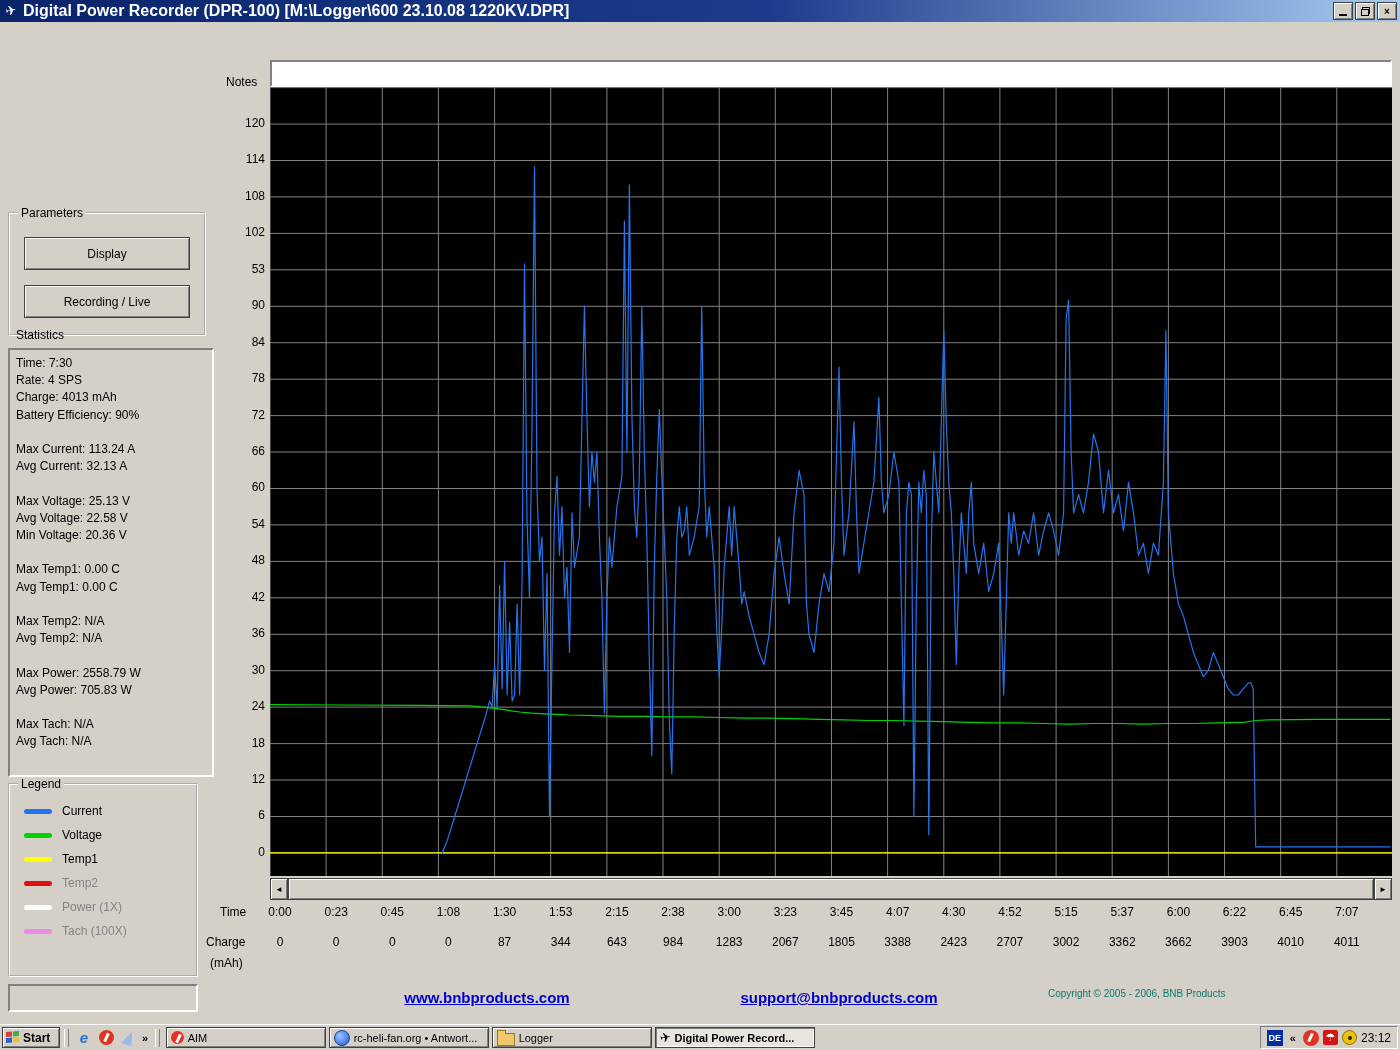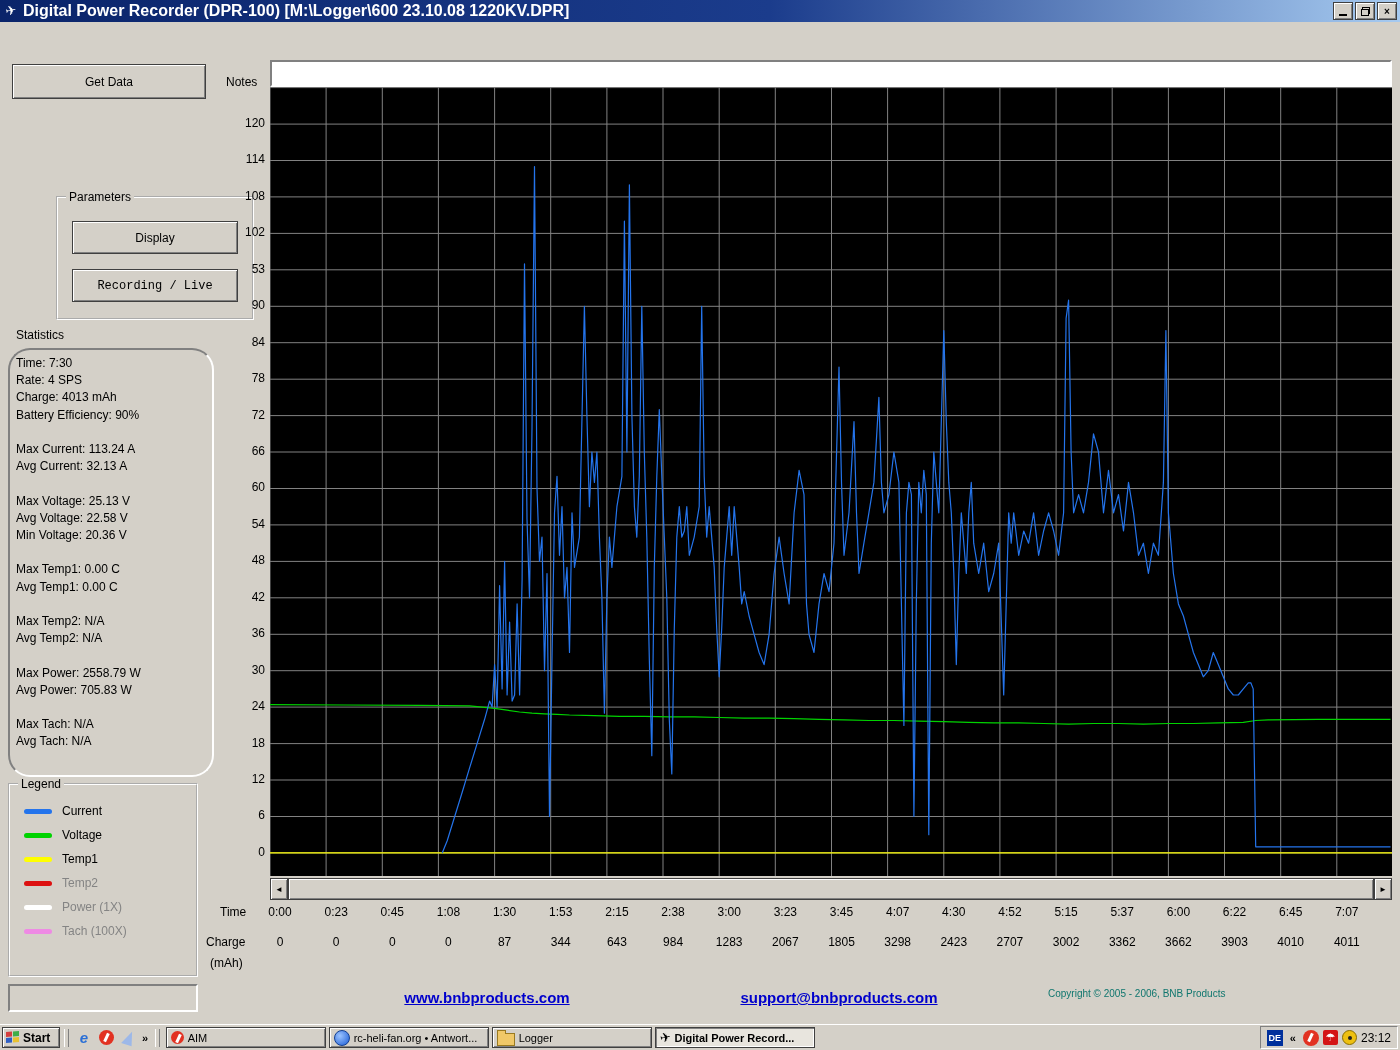--- a/index.html
+++ b/index.html
@@ -114,31 +114,30 @@
             <span></span>
           </span>
         </span>
       <span class="win-btn">
           <span>×</span>
         </span>
     </span>
   </div>
 
 
-  <div class="btn" style="left:12px;top:64px;width:192px;height:33px;">Get Data</div>
-
-
-  <div class="groupbox" style="left:8px;top:196px;width:194px;height:120px;margin-left:48px;">
+
+
+  <div class="groupbox" style="left:8px;top:212px;width:194px;height:120px;">
     <span class="group-label">Parameters</span>
     <div class="btn" style="left:14px;top:23px;width:164px;height:31px;">Display</div>
-    <div class="btn" style="left:14px;top:71px;width:164px;height:31px;font-family:Liberation Mono, monospace;">Recording / Live</div>
+    <div class="btn" style="left:14px;top:71px;width:164px;height:31px;">Recording / Live</div>
   </div>
 
   <span class="label" style="left:16px;top:328px;">Statistics</span>
-  <div class="sunken" id="stats-panel" style="left:8px;top:348px;width:196px;height:420px;border-radius:22px;">
+  <div class="sunken" id="stats-panel" style="left:8px;top:348px;width:196px;height:420px;">
       <div>Time: 7:30</div>
       <div>Rate: 4 SPS</div>
       <div>Charge: 4013 mAh</div>
       <div>Battery Efficiency: 90%</div>
       <div>&nbsp;</div>
       <div>Max Current: 113.24 A</div>
       <div>Avg Current: 32.13 A</div>
       <div>&nbsp;</div>
       <div>Max Voltage: 25.13 V</div>
       <div>Avg Voltage: 22.58 V</div>
@@ -309,21 +308,21 @@
       <span class="xlabel" style="left: 336.15px; top: 935px;">0</span>
       <span class="xlabel" style="left: 392.3px; top: 935px;">0</span>
       <span class="xlabel" style="left: 448.45px; top: 935px;">0</span>
       <span class="xlabel" style="left: 504.6px; top: 935px;">87</span>
       <span class="xlabel" style="left: 560.75px; top: 935px;">344</span>
       <span class="xlabel" style="left: 616.899px; top: 935px;">643</span>
       <span class="xlabel" style="left: 673.049px; top: 935px;">984</span>
       <span class="xlabel" style="left: 729.199px; top: 935px;">1283</span>
       <span class="xlabel" style="left: 785.349px; top: 935px;">2067</span>
       <span class="xlabel" style="left: 841.499px; top: 935px;">1805</span>
-      <span class="xlabel" style="left: 897.649px; top: 935px;">3298</span>
+      <span class="xlabel" style="left: 897.649px; top: 935px;">3388</span>
       <span class="xlabel" style="left: 953.799px; top: 935px;">2423</span>
       <span class="xlabel" style="left: 1009.95px; top: 935px;">2707</span>
       <span class="xlabel" style="left: 1066.1px; top: 935px;">3002</span>
       <span class="xlabel" style="left: 1122.25px; top: 935px;">3362</span>
       <span class="xlabel" style="left: 1178.4px; top: 935px;">3662</span>
       <span class="xlabel" style="left: 1234.55px; top: 935px;">3903</span>
       <span class="xlabel" style="left: 1290.7px; top: 935px;">4010</span>
       <span class="xlabel" style="left: 1346.85px; top: 935px;">4011</span>
     </div>
 

